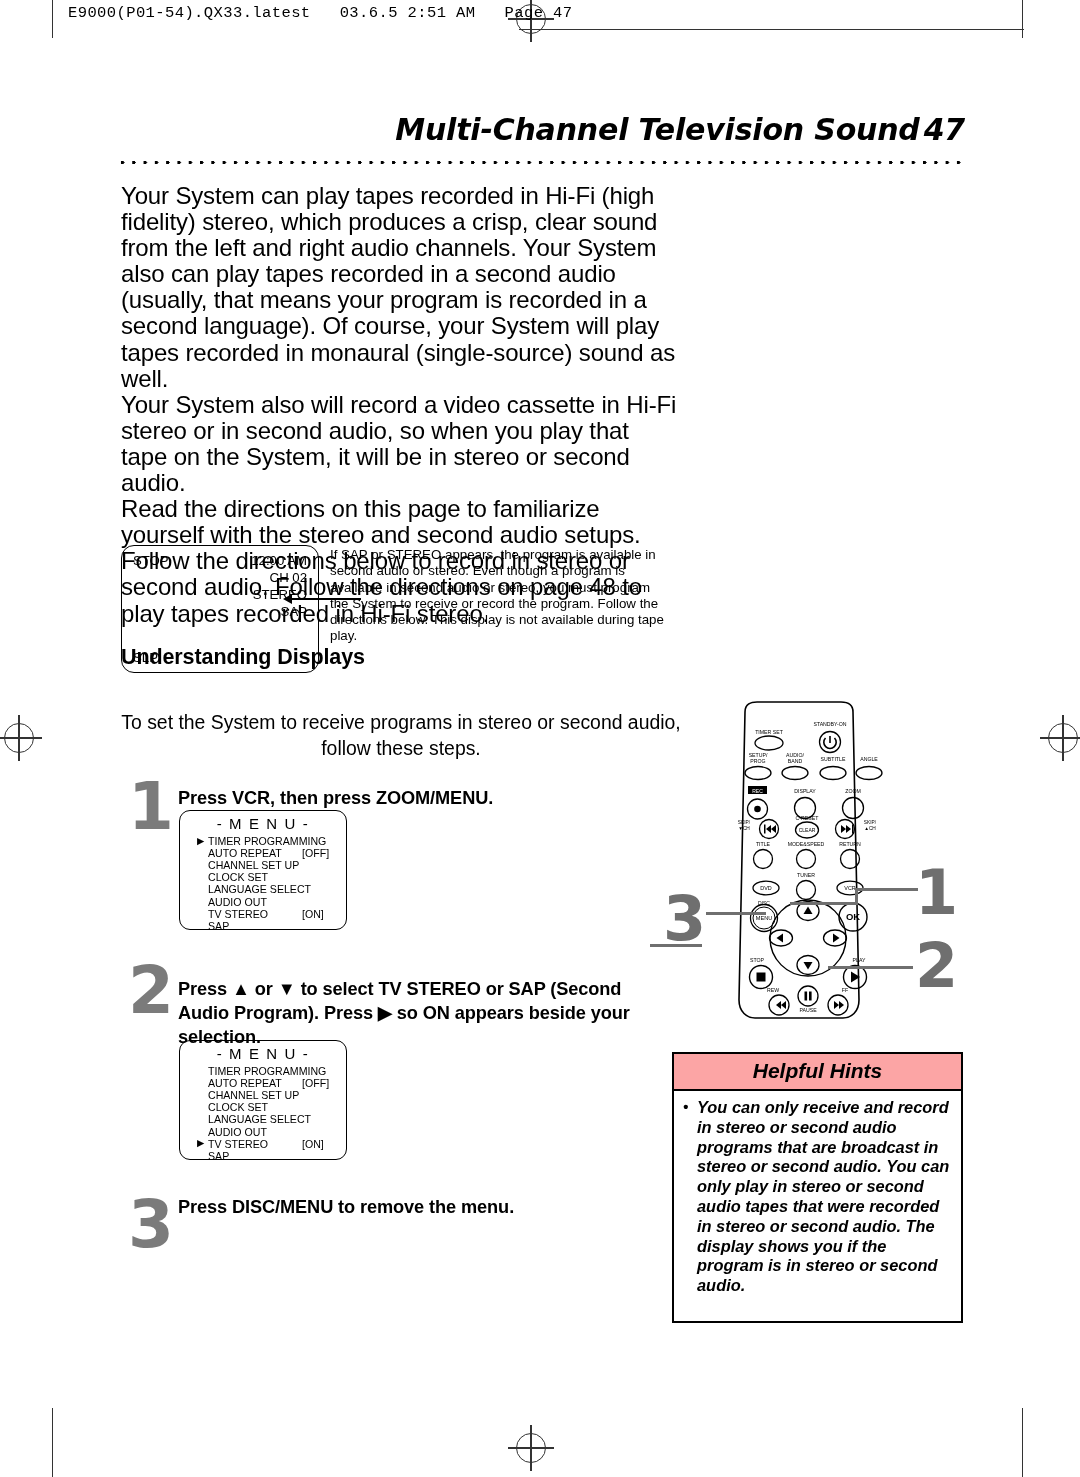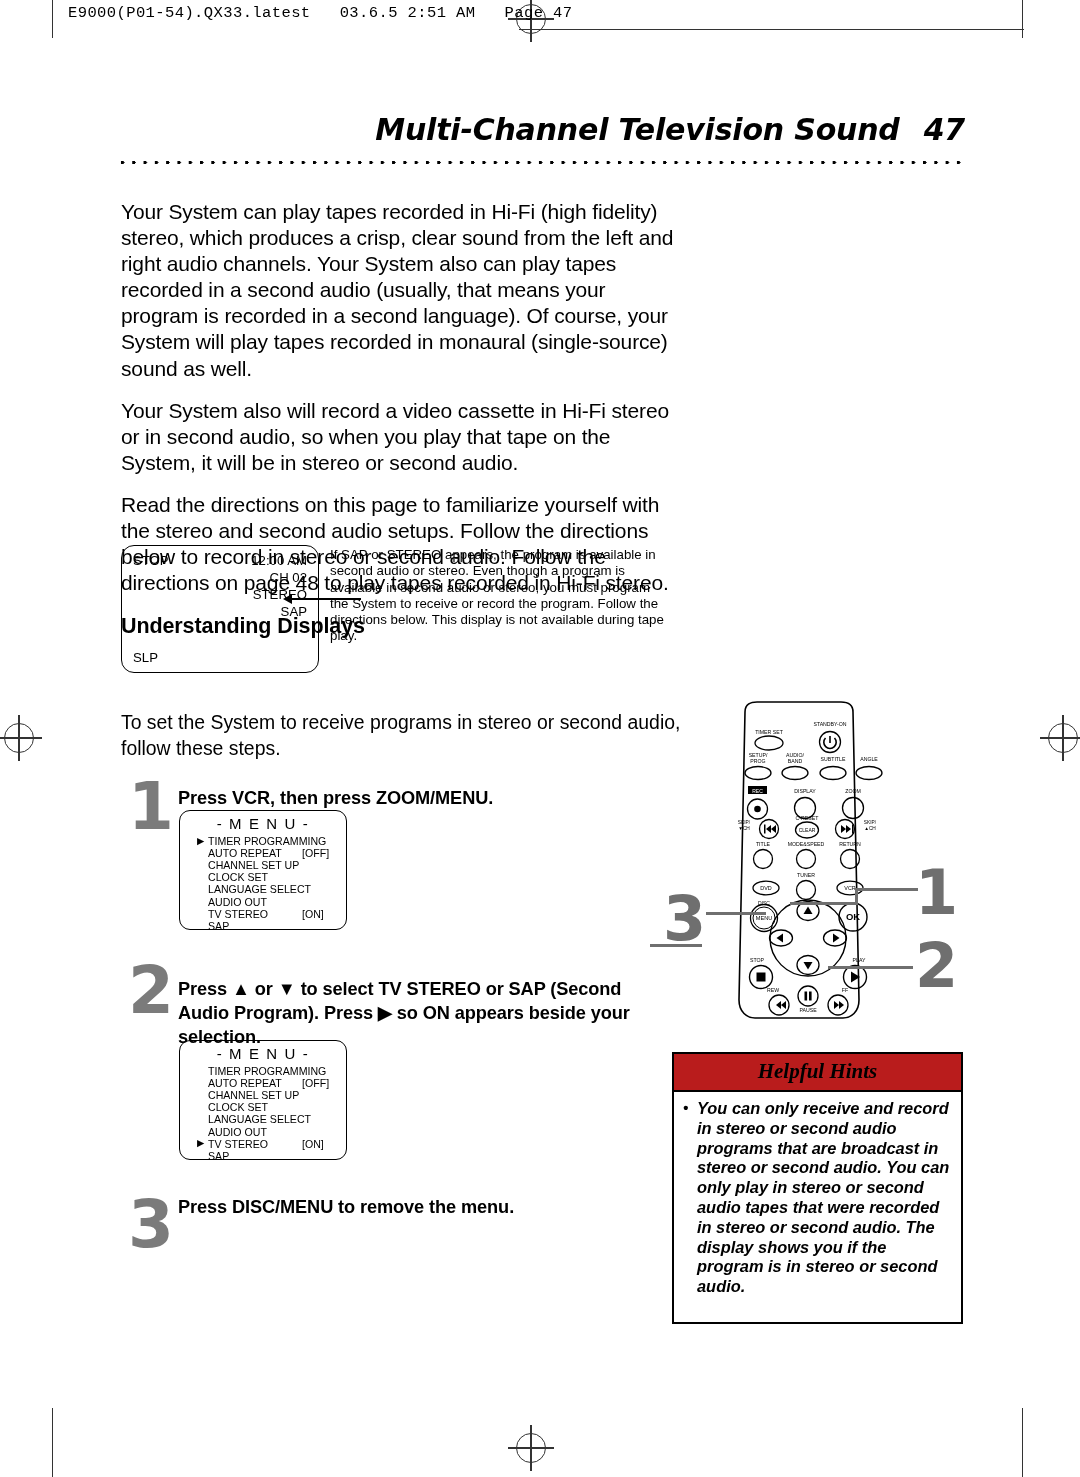--- a/index.html
+++ b/index.html
@@ -15,63 +15,63 @@
 
   
   .printhdr{position:absolute;left:68px;top:4px;font-family:"Liberation Mono", monospace;
             font-size:15.5px;letter-spacing:.4px;white-space:pre;}
   .hdrrule{position:absolute;left:519px;top:29px;width:505px;height:1.4px;background:#333;}
 
   
   .chapter{position:absolute;left:120px;top:112px;width:845px;text-align:right;
            font-family:"DejaVu Sans", sans-serif;font-style:italic;font-weight:bold;
            font-size:30px;letter-spacing:-.2px;}
-  .chapter .pg{margin-left:24px;}
+  .chapter .pg{margin-left:4px;}
   .dotrule{position:absolute;left:120px;top:160px;width:845px;height:5px;
     background-image:radial-gradient(circle at 2.5px 2.5px, #000 1.7px, transparent 1.9px);
     background-size:11.3px 5px;background-repeat:repeat-x;}
 
   
   .body-col{position:absolute;left:121px;top:183px;width:560px;}
-  p.para{margin:16px 0 0 0;font-size:21px;line-height:26.1px;letter-spacing:-.15px;}
+  p.para{margin:0 0 0 0;font-size:24px;line-height:26.1px;letter-spacing:-.15px;}
   h2.sub{font-size:21.5px;font-weight:bold;margin:18px 0 2px 0;letter-spacing:-.1px;}
 
   
   .lcd{position:absolute;left:121px;top:545px;width:196px;height:126px;
        border:1.6px solid #000;border-radius:13px;}
   .lcd span{position:absolute;font-size:13.2px;font-family:"Liberation Sans",sans-serif;}
   .lcd .stop{left:11px;top:7px;}
   .lcd .slp{left:11px;bottom:7px;}
   .lcd .right{right:11px;text-align:right;}
   .lcd .t1{top:7px;}.lcd .t2{top:24px;}.lcd .t3{top:41px;}.lcd .t4{top:58px;}
 
   .leader{position:absolute;left:292px;top:598px;width:69px;height:2.2px;background:#000;}
   .leader:before{content:"";position:absolute;left:-9px;top:-4px;
      border-top:5px solid transparent;border-bottom:5px solid transparent;border-right:9px solid #000;}
   .lcdnote{position:absolute;left:330px;top:547px;width:335px;font-size:13.3px;line-height:16.3px;}
 
   
-  .intro2{position:absolute;left:121px;top:709px;width:560px;font-size:19.4px;line-height:26.1px;}
+  .intro2{position:absolute;left:121px;top:709px;width:560px;font-size:19.4px;line-height:26.1px;text-align:center;}
   .stepnum{position:absolute;font-family:"DejaVu Sans",sans-serif;font-weight:bold;
            font-size:66px;color:#7b7b7b;line-height:1;}
   .steptxt{position:absolute;font-size:18.2px;font-weight:bold;line-height:24px;letter-spacing:-.1px;}
 
   
   .menubox{position:absolute;width:166px;height:118px;border:1.5px solid #000;border-radius:11px;
            font-size:10.6px;line-height:12.1px;font-family:"Liberation Sans",sans-serif;}
   .menubox .mtitle{text-align:center;margin-top:7px;letter-spacing:1.6px;font-size:15px;}
   .menubox ul{list-style:none;margin:5px 0 0 0;padding:0 0 0 28px;}
   .menubox li{position:relative;white-space:pre;}
   .menubox li .cur{position:absolute;left:-11px;top:-0.5px;font-size:9.5px;}
   .menubox li .val{position:absolute;left:94px;}
 
   
   .hints{position:absolute;left:672px;top:1052px;width:287px;border:2.4px solid #000;background:#fff;}
-  .hintshdr{background:#b91c1c;border-bottom:2.2px solid #000;text-align:center;
-            font-family:Liberation Serif, serif;font-style:italic;font-weight:bold;
+  .hintshdr{background:#fca5a5;border-bottom:2.2px solid #000;text-align:center;
+            font-family:Liberation Sans, sans-serif;font-style:italic;font-weight:bold;
             font-size:21px;padding:5px 0 6px;}
   .hintsbody{padding:7px 10px 24px 8px;}
   .hintsbody ul{margin:0;padding:0;list-style:none;}
   .hintsbody li{position:relative;padding-left:15px;font-style:italic;font-weight:bold;
                 font-size:16.4px;line-height:19.8px;margin-bottom:1px;}
   .hintsbody li:before{content:"\2022";position:absolute;left:1px;top:-1px;font-size:15px;}
 
   
   .remotewrap{position:absolute;left:645px;top:700px;width:330px;height:340px;}
   .calloutnum{position:absolute;font-family:"DejaVu Sans",sans-serif;font-weight:bold;

